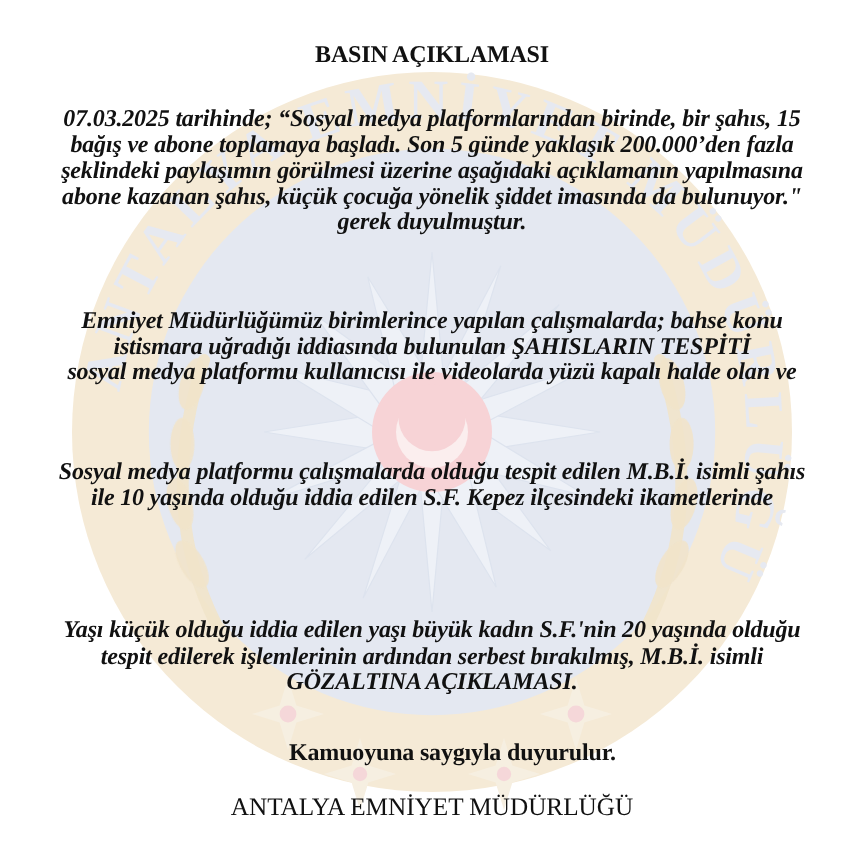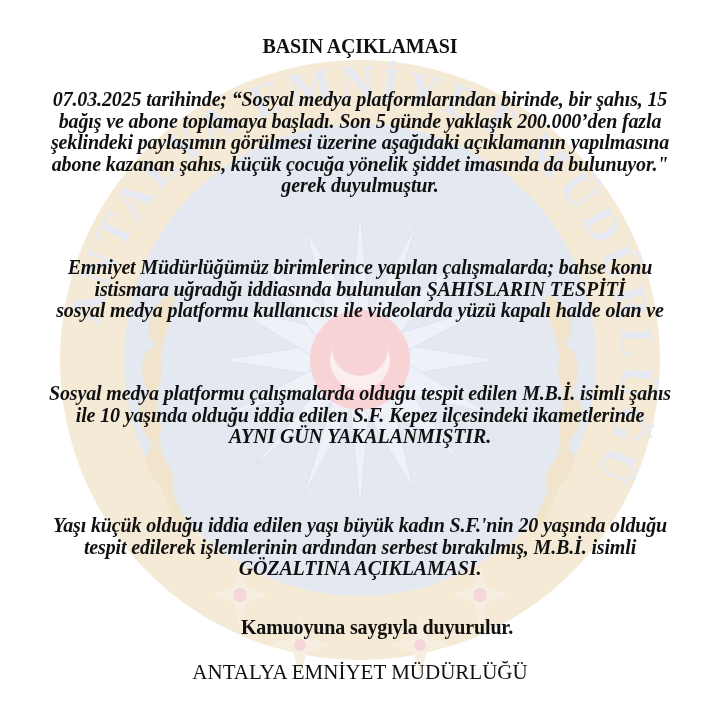--- a/index.html
+++ b/index.html
@@ -134,21 +134,20 @@
 
   <p class="line-block p2">
     <span>Emniyet Müdürlüğümüz birimlerince yapılan çalışmalarda; bahse konu</span>
     <span>istismara uğradığı iddiasında bulunulan ŞAHISLARIN TESPİTİ</span>
     <span>sosyal medya platformu kullanıcısı ile videolarda yüzü kapalı halde olan ve</span>
   </p>
 
   <p class="line-block p3">
     <span>Sosyal medya platformu çalışmalarda olduğu tespit edilen M.B.İ. isimli şahıs</span>
     <span>ile 10 yaşında olduğu iddia edilen S.F. Kepez ilçesindeki ikametlerinde</span>
-    <span>AYNI GÜN YAKALANMIŞTIR.</span>
   </p>
 
   <p class="line-block p4">
     <span>Yaşı küçük olduğu iddia edilen yaşı büyük kadın S.F.'nin 20 yaşında olduğu</span>
     <span>tespit edilerek işlemlerinin ardından serbest bırakılmış, M.B.İ. isimli</span>
     <span>GÖZALTINA AÇIKLAMASI.</span>
   </p>
 
   <p class="line-block closing">Kamuoyuna saygıyla duyurulur.</p>
 

